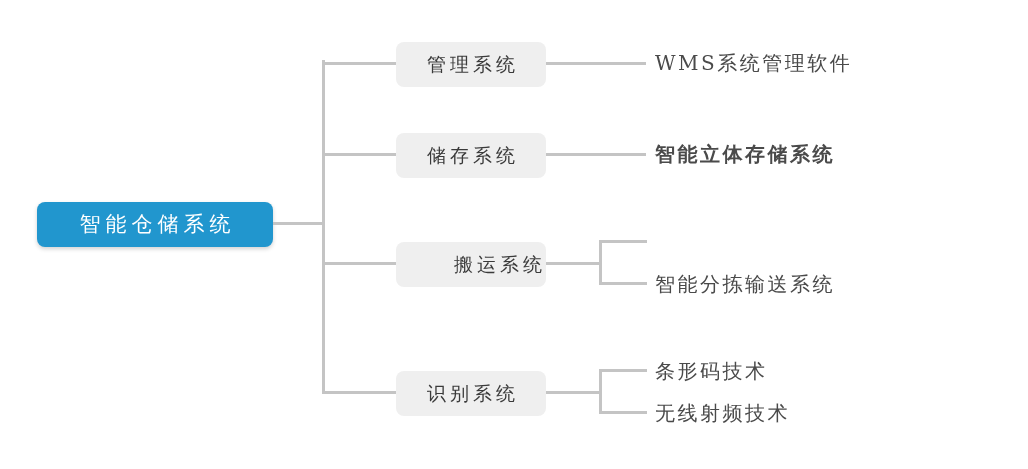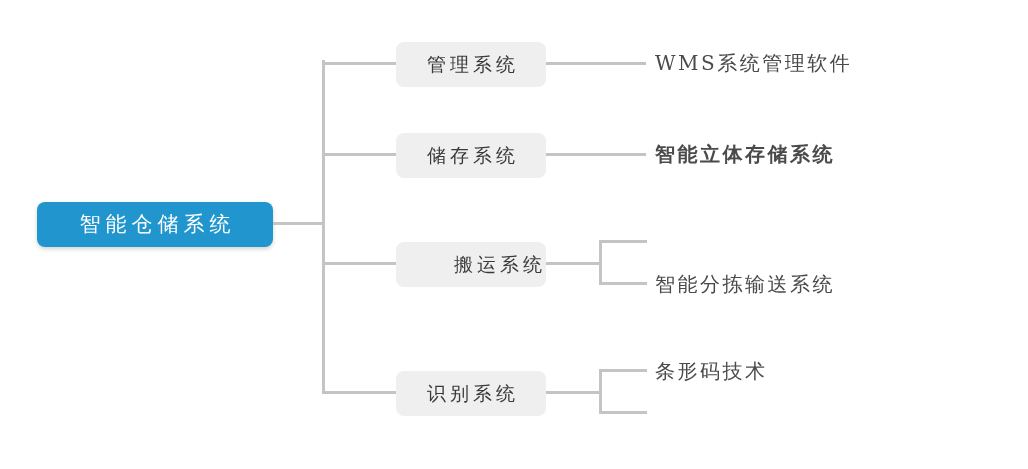--- a/index.html
+++ b/index.html
@@ -142,14 +142,15 @@
   </div>
 
   <div class="line h" style="left:546px; top:391px; width:56px;"></div>
 
   <div class="line v" style="left:599px; top:369px; height:45px;"></div>
 
   <div class="line h" style="left:599px; top:369px; width:48px;"></div>
   <div class="line h" style="left:599px; top:411px; width:48px;"></div>
 
   <div class="leaf" style="top:371px;">条形码技术</div>
+  <div class="leaf" style="top:413px;">无线射频技术</div>
 
 </div>
 
 </body></html>

